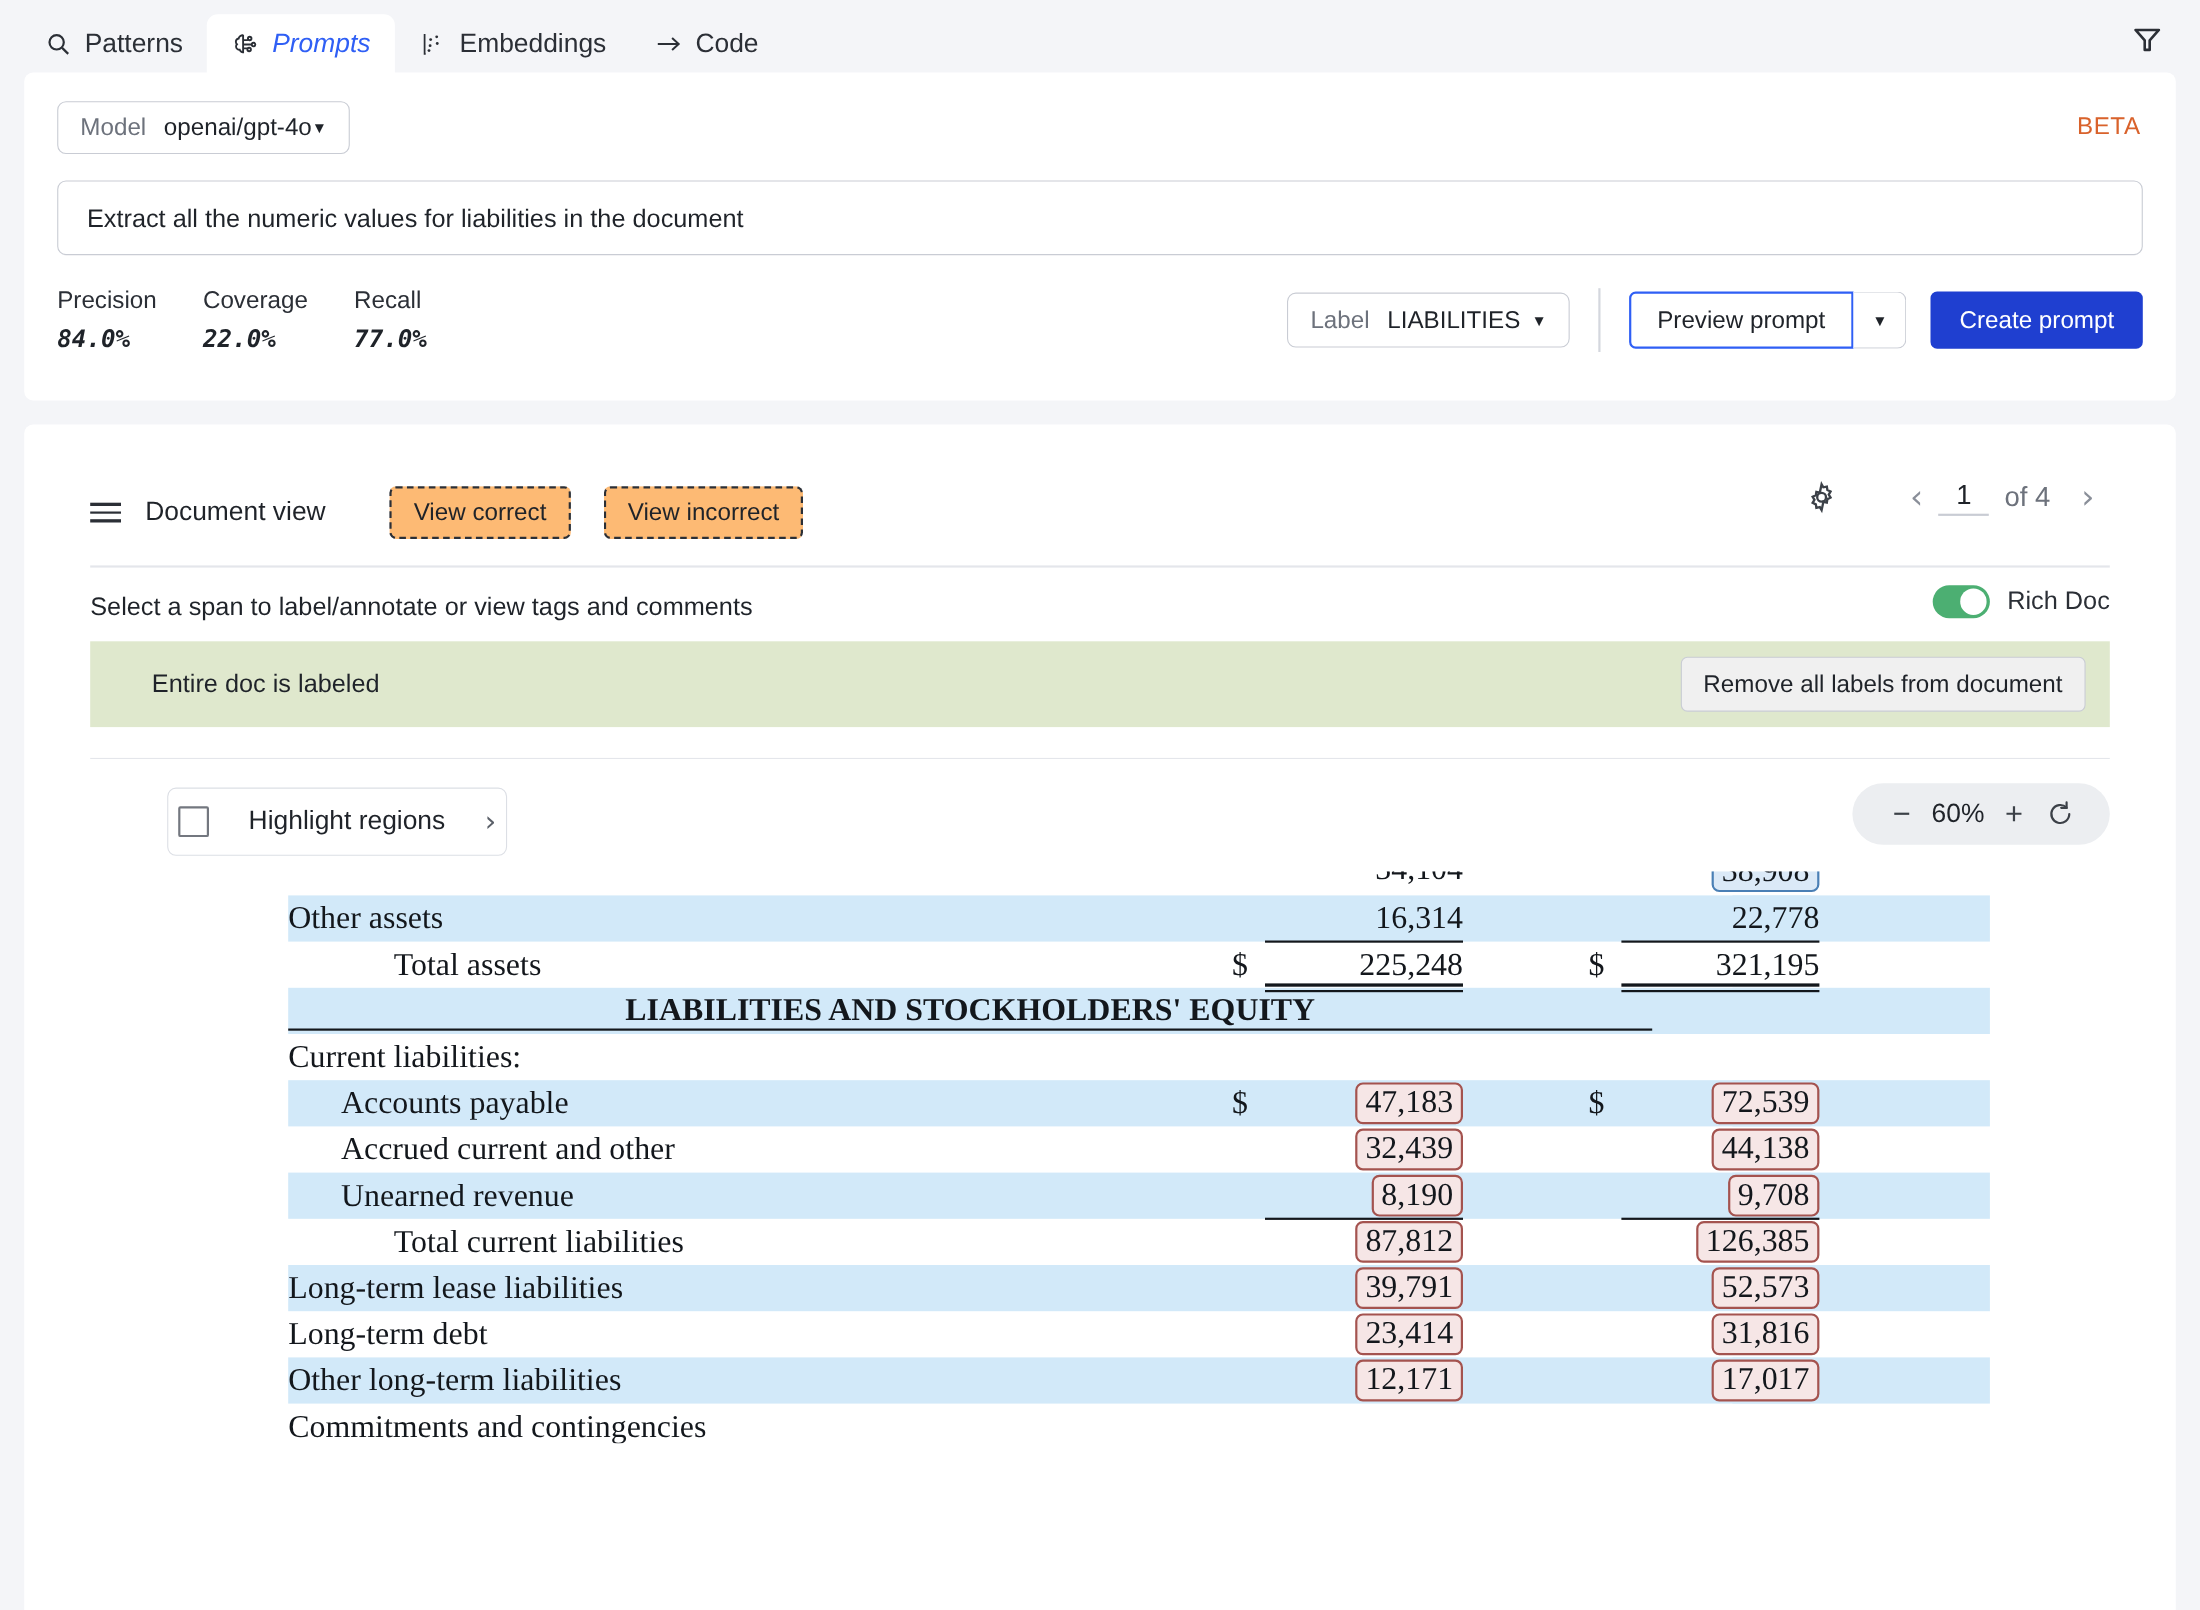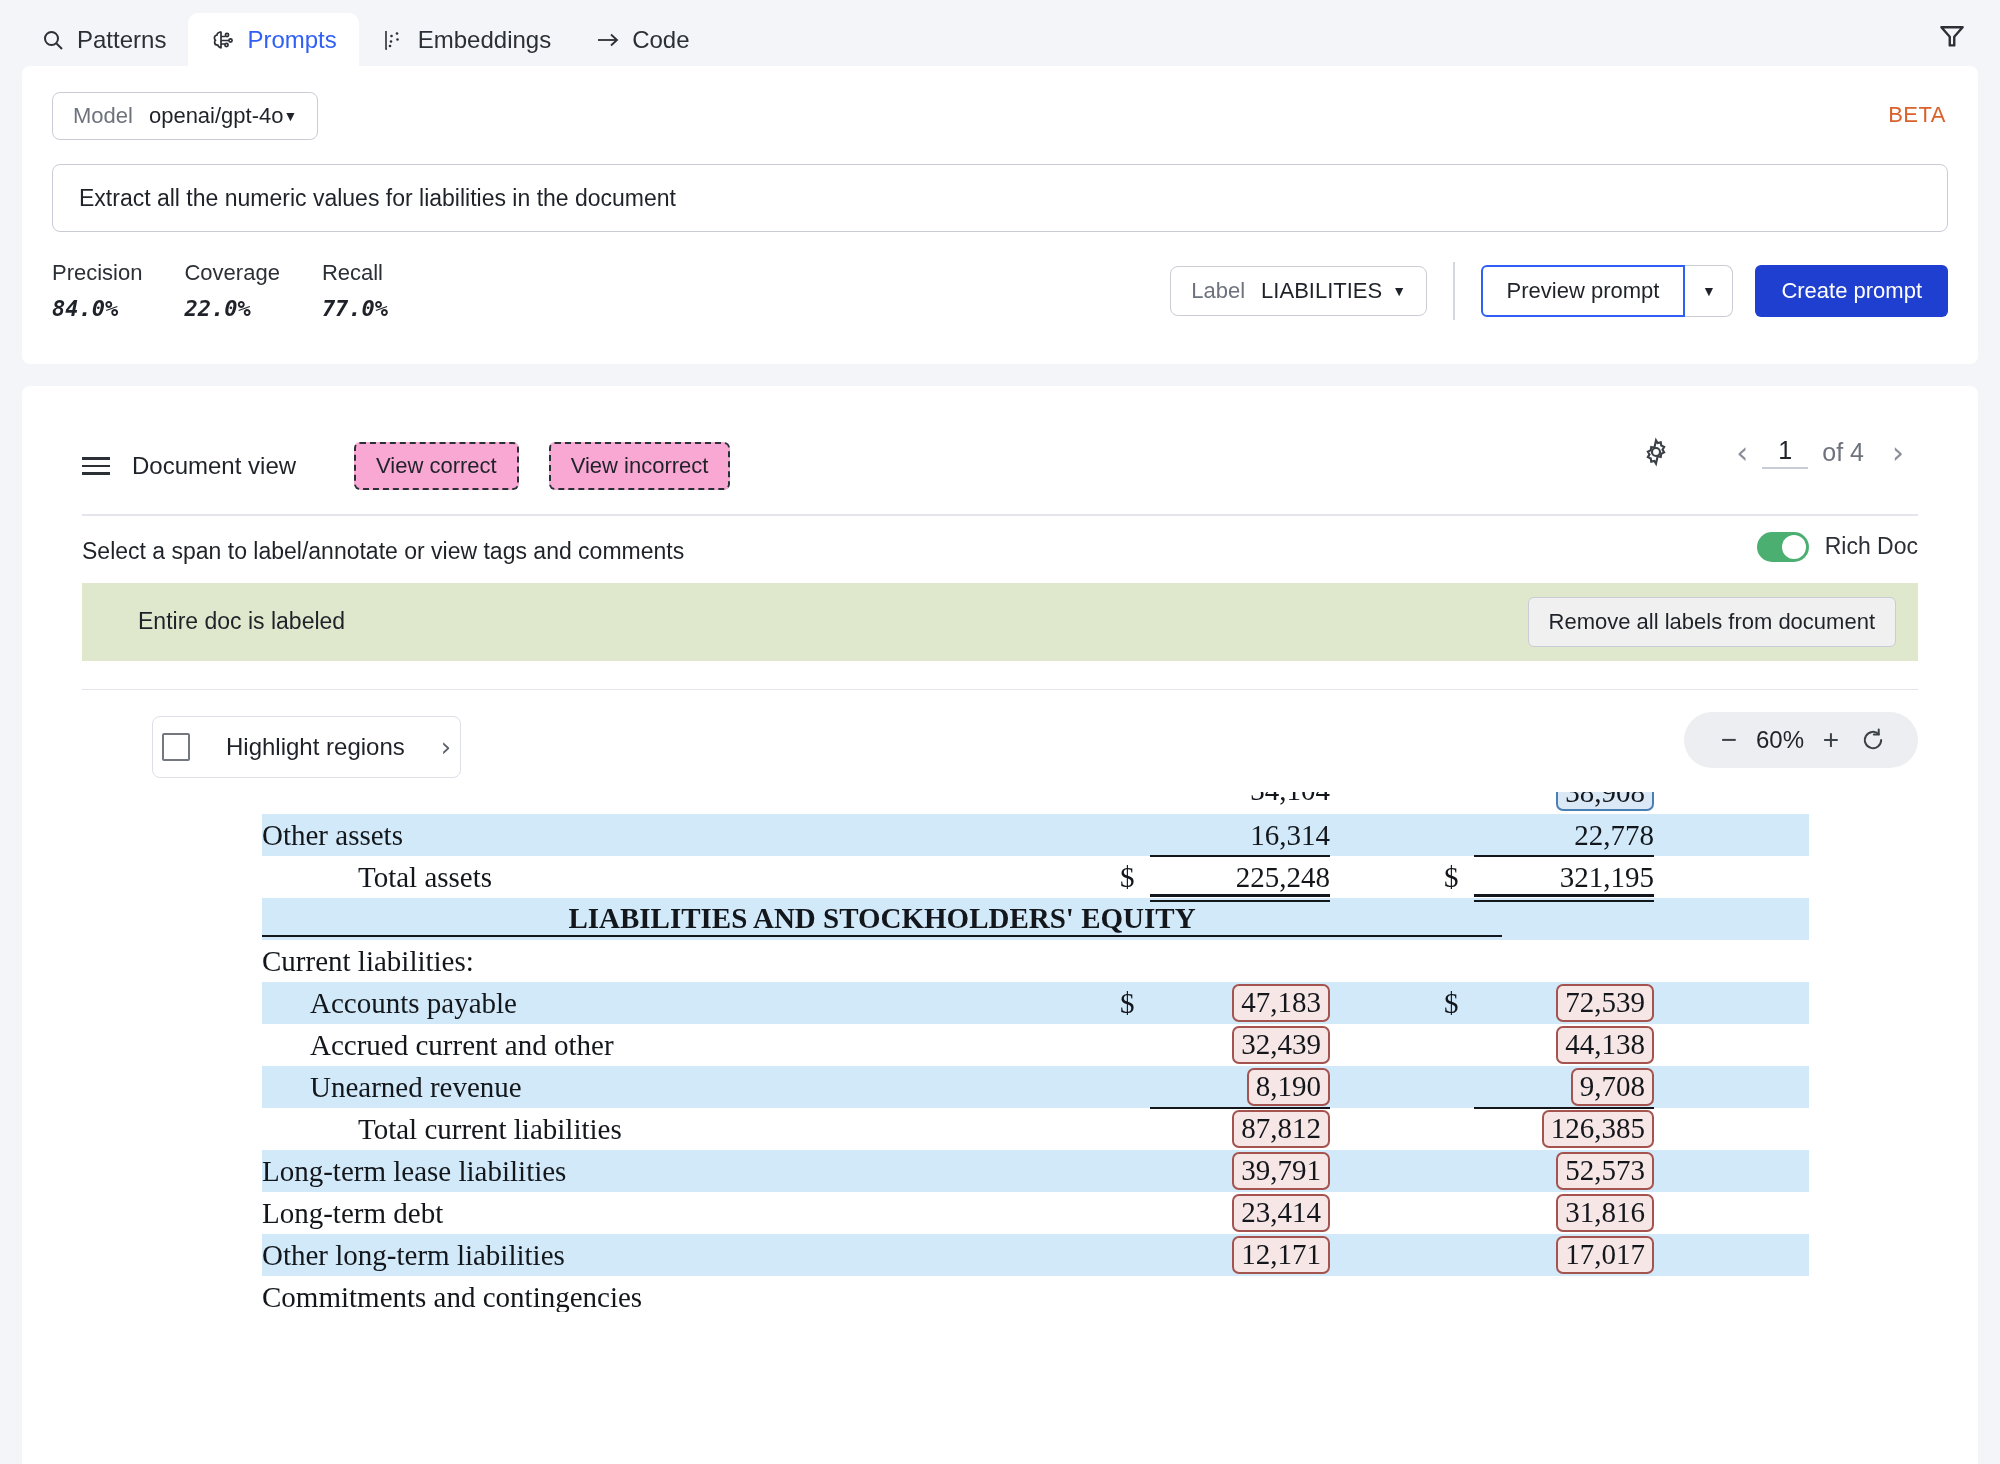--- a/index.html
+++ b/index.html
@@ -19,21 +19,21 @@
     position: relative;
   }
   .tabs { display: flex; align-items: flex-end; height: 66px; padding-left: 18px; }
   .tab {
     display: flex; align-items: center; gap: 11px;
     height: 54px; padding: 0 22px;
     font-size: 24px; color: #2b2f36;
     border-radius: 10px 10px 0 0;
     position: relative; top: 1px;
   }
-  .tab.active { background: #ffffff; color: #2f5ff5; }
+  .tab.active { background: #ffffff; color: #2f5ff5; font-style: italic; }
   .tab-ico { width: 26px; height: 26px; display: inline-flex; align-items: center; justify-content: center; }
   .filter-btn {
     position: absolute; right: 26px; top: 14px;
     width: 44px; height: 44px;
     display: flex; align-items: center; justify-content: center;
   }
 
   
   .prompt-card {
     background: #fff;
@@ -127,21 +127,21 @@
     position: relative;
     height: 86px;
   }
   .hamburger { display: inline-flex; flex-direction: column; gap: 5px; margin-right: 22px; }
   .hamburger i { display: block; width: 28px; height: 2.5px; background: #2b2f36; }
   .doc-view-label { font-size: 24px; color: #1f2329; margin-right: 58px; }
   .dashed-btn {
     border: 2px dashed #2b2f36; border-radius: 6px;
     height: 48px; display: inline-flex; align-items: center;
     padding: 0 20px; font-size: 22px; color: #1f2329;
-    margin-right: 30px; background: #f9a8d4;
+    margin-right: 30px; background: #fdba74;
   }
   .pager {
     position: absolute; right: 60px; top: 18px;
     display: flex; align-items: center; gap: 0;
   }
   .gear { width: 44px; height: 44px; display: flex; align-items: center; justify-content: center; margin-right: 44px; }
   .chev {
     width: 40px; height: 44px; display: flex; align-items: center; justify-content: center;
     font-size: 30px; color: #8a8f99; font-family: "DejaVu Sans", sans-serif;
   }

